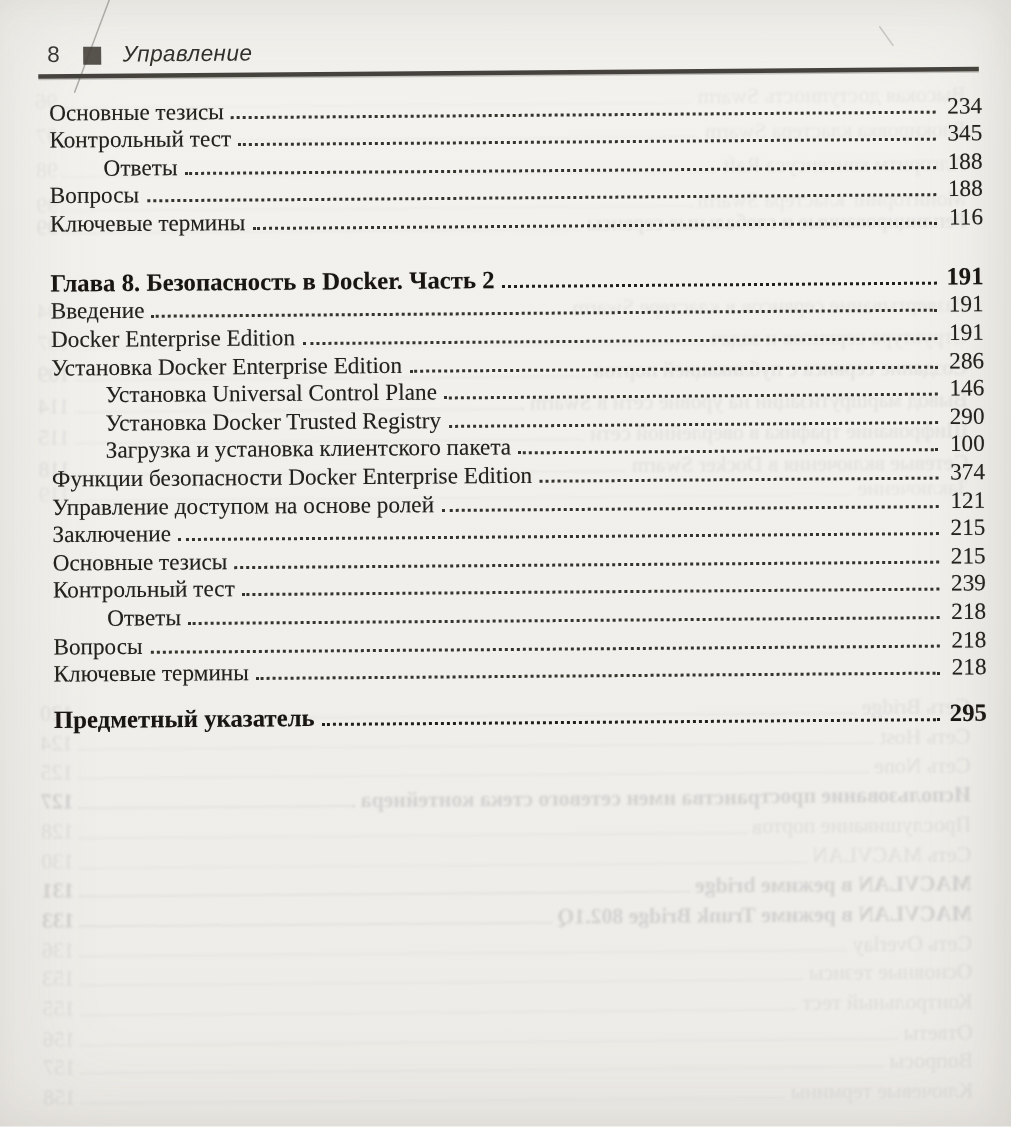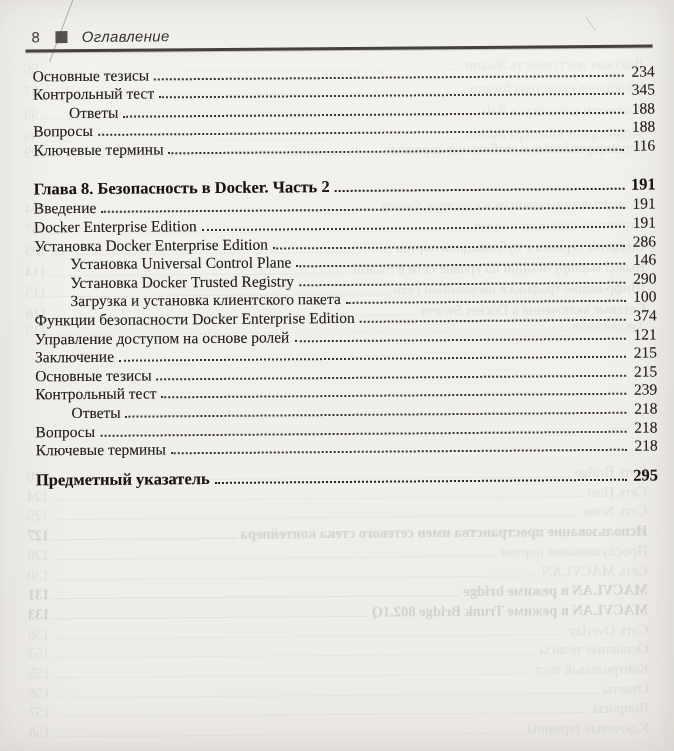--- a/index.html
+++ b/index.html
@@ -212,21 +212,21 @@
       <div class="brow" style="top: 722.1px;">
         <span class="t">Ключевые термины</span>
         <span class="l"></span>
         <span class="p">158</span>
       </div>
     </div>
 
   <header class="hdr">
     <span class="num">8</span>
     <span class="sq"></span>
-    <span class="run">Оглавление</span>
+    <span class="run">Управление</span>
   </header>
   <div class="rule"></div>
 
   <div class="toc" id="toc">
       <div class="row">
         <span class="t">Основные тезисы</span>
         <span class="l"></span>
         <span class="p">234</span>
       </div>
       <div class="row">

